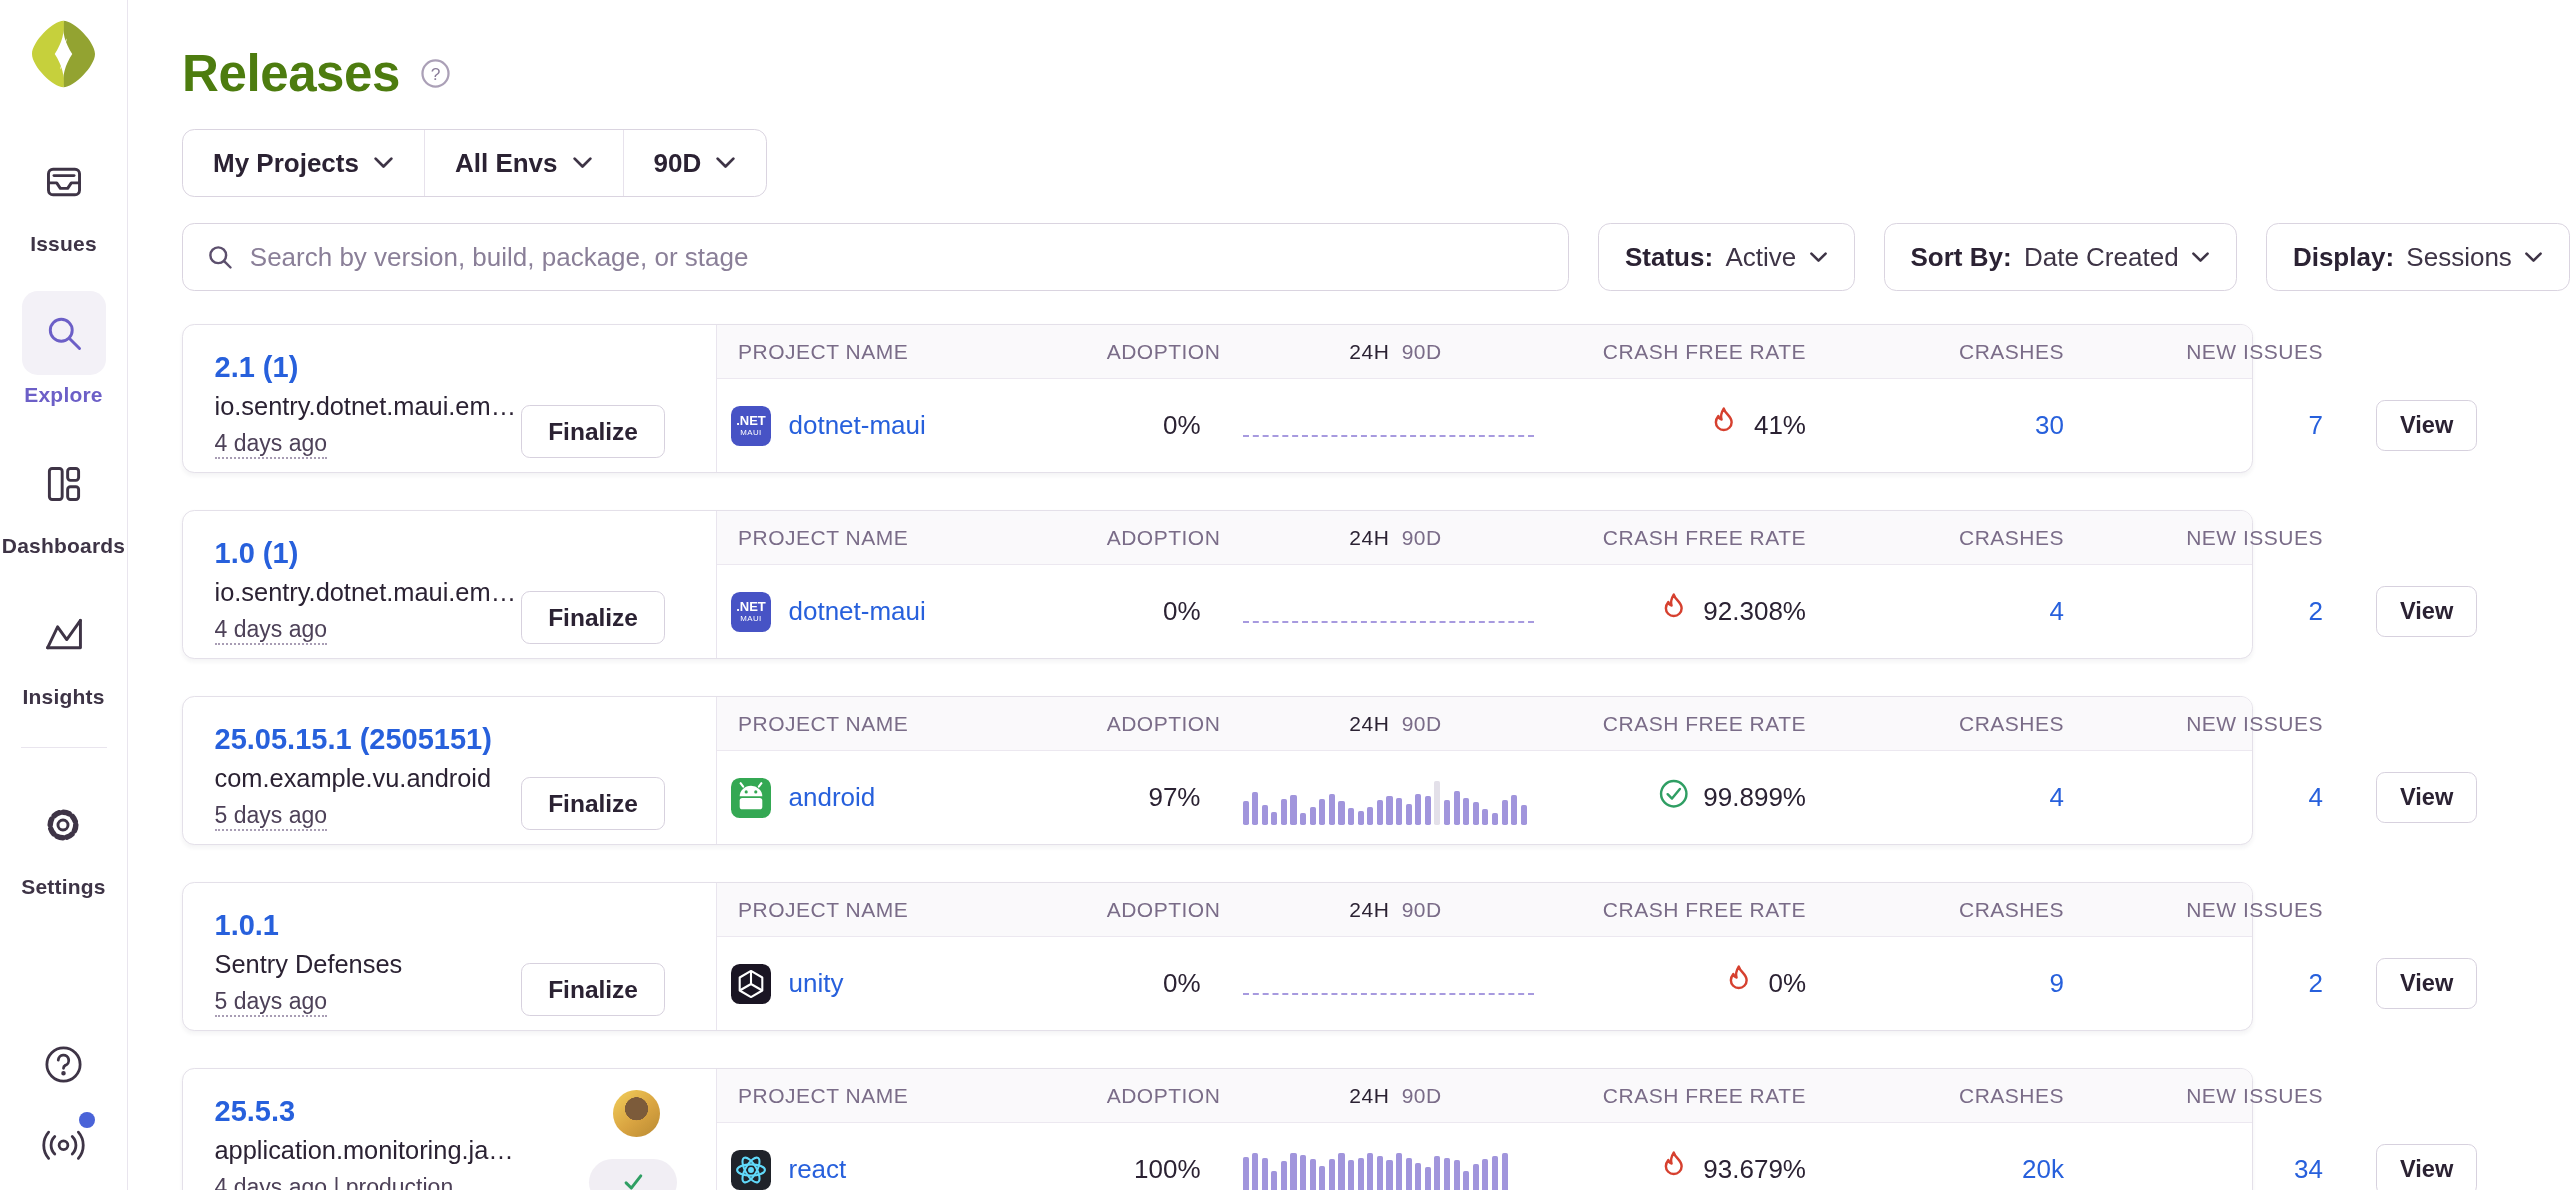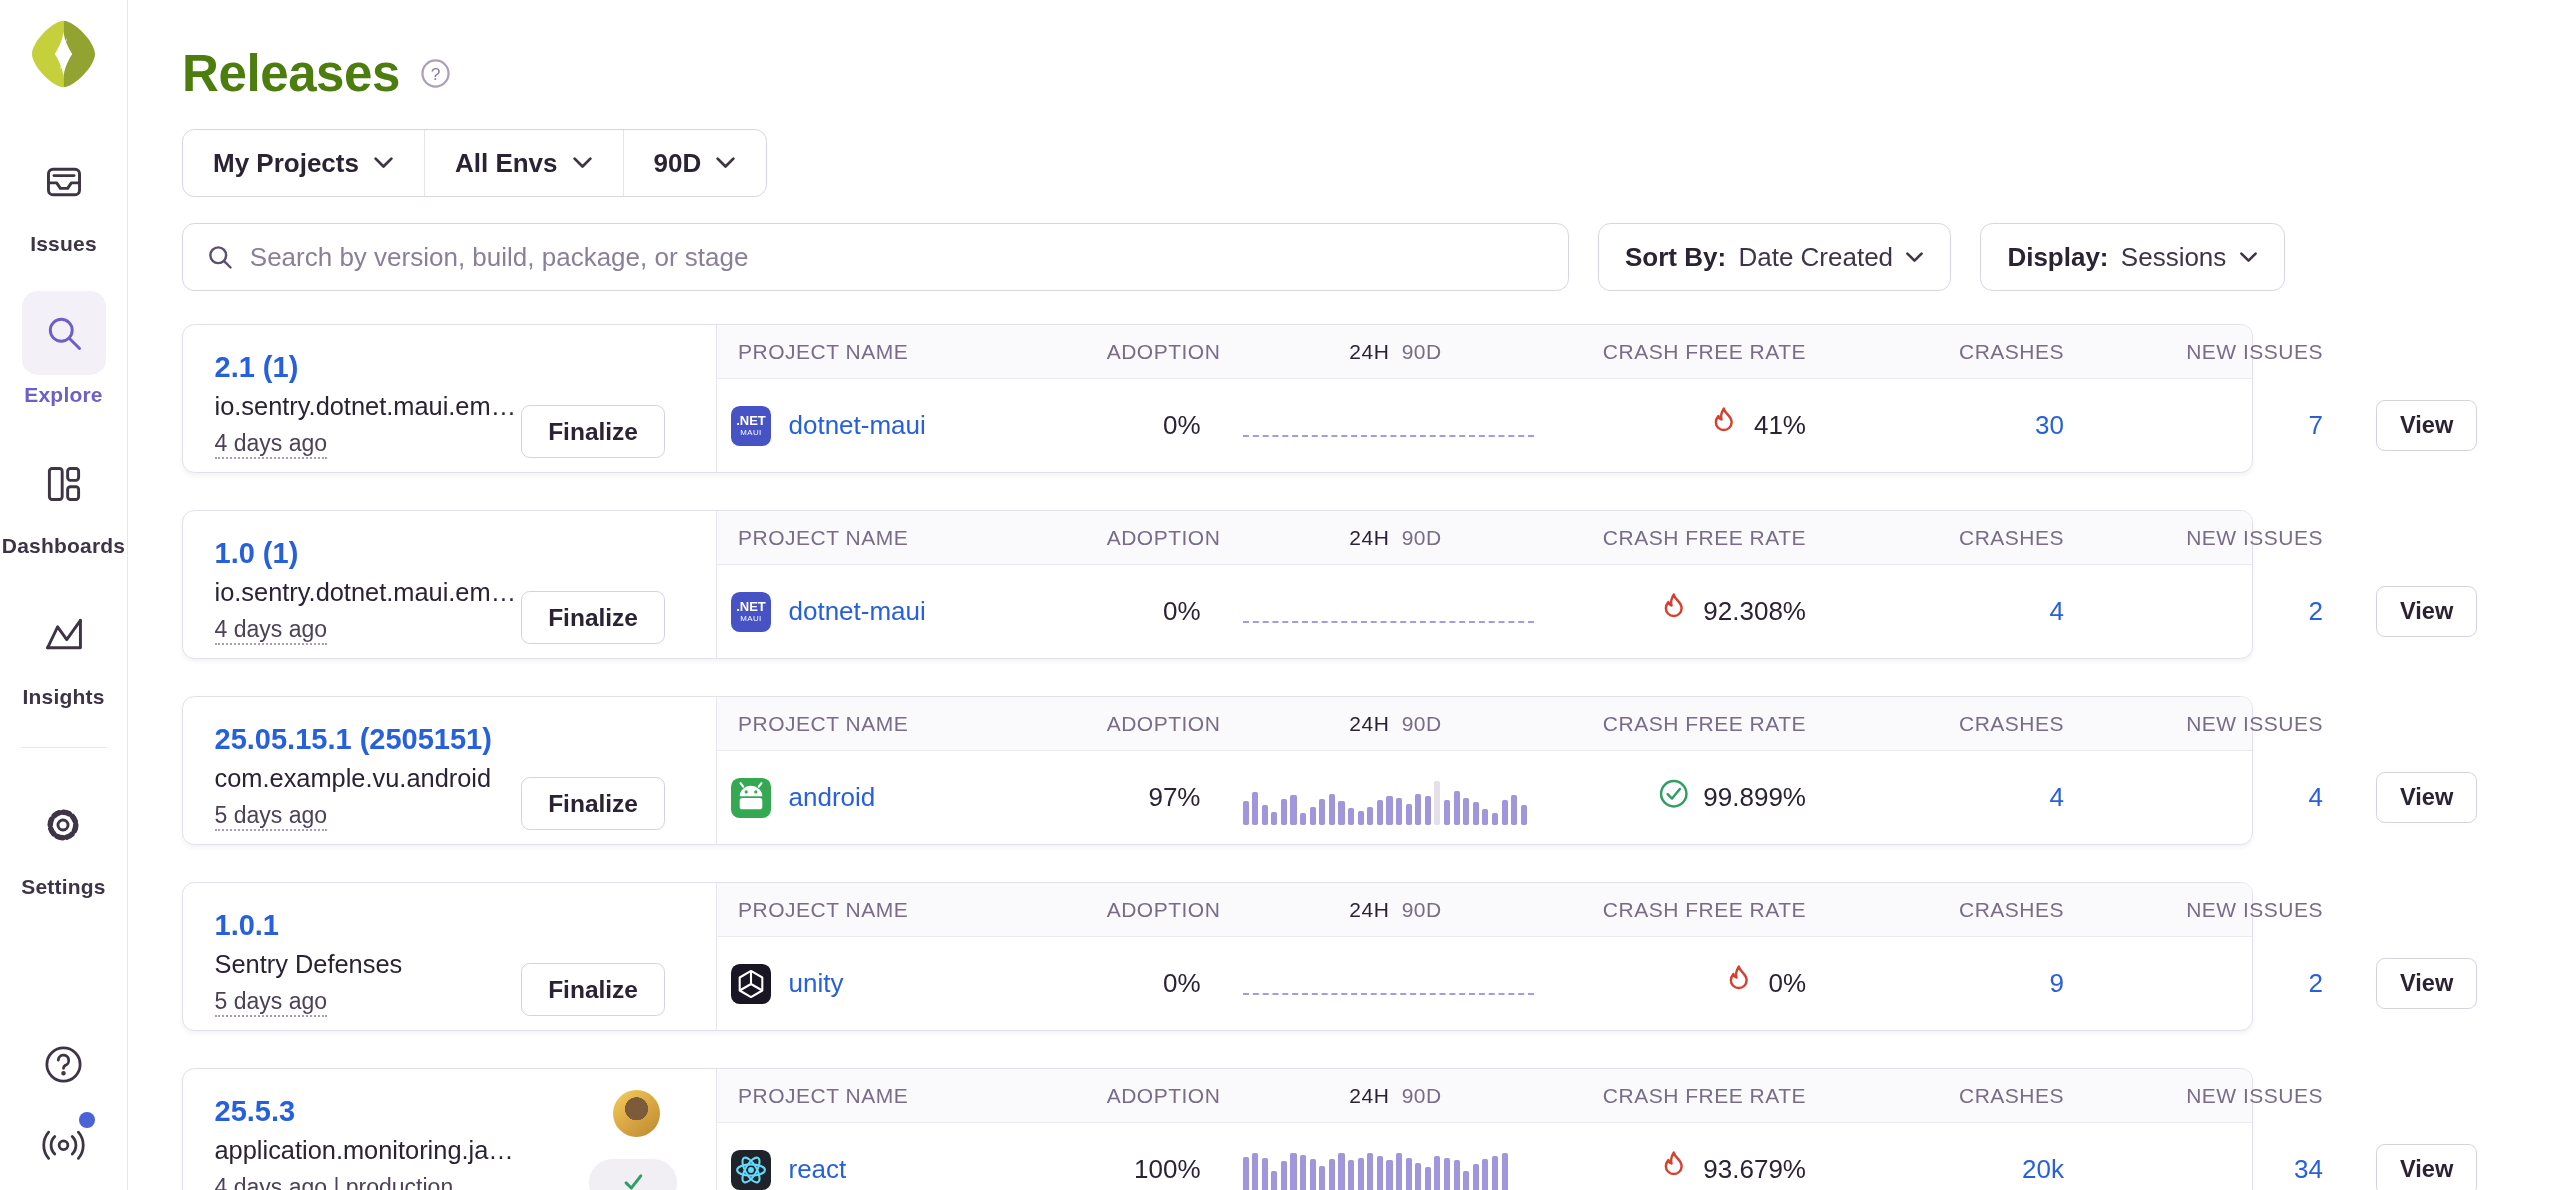--- a/index.html
+++ b/index.html
@@ -230,20 +230,27 @@
   </div>
 
   <div class="toolbar">
     <div class="search-box">
       <svg width="28" height="28" viewBox="0 0 32 32">
         <circle cx="14" cy="14" r="9" fill="none" stroke="#5c4f6d" stroke-width="2.8"></circle>
         <path d="M21 21 L28 28" stroke="#5c4f6d" stroke-width="2.8" stroke-linecap="round"></path>
       </svg>
       <input type="text" value="" placeholder="Search by version, build, package, or stage" style="">
     </div>
+    <button class="ctl-btn">
+      <b>Status:</b>
+      <span>Active</span>
+      <svg width="19" height="13" viewBox="0 0 24 16">
+          <polyline points="3,3 12,12 21,3" fill="none" stroke="#3e3446" stroke-width="3.2" stroke-linecap="round" stroke-linejoin="round"></polyline>
+        </svg>
+    </button>
     <button class="ctl-btn">
       <b>Sort By:</b>
       <span>Date Created</span>
       <svg width="19" height="13" viewBox="0 0 24 16">
           <polyline points="3,3 12,12 21,3" fill="none" stroke="#3e3446" stroke-width="3.2" stroke-linecap="round" stroke-linejoin="round"></polyline>
         </svg>
     </button>
     <button class="ctl-btn">
       <b>Display:</b>
       <span>Sessions</span>

